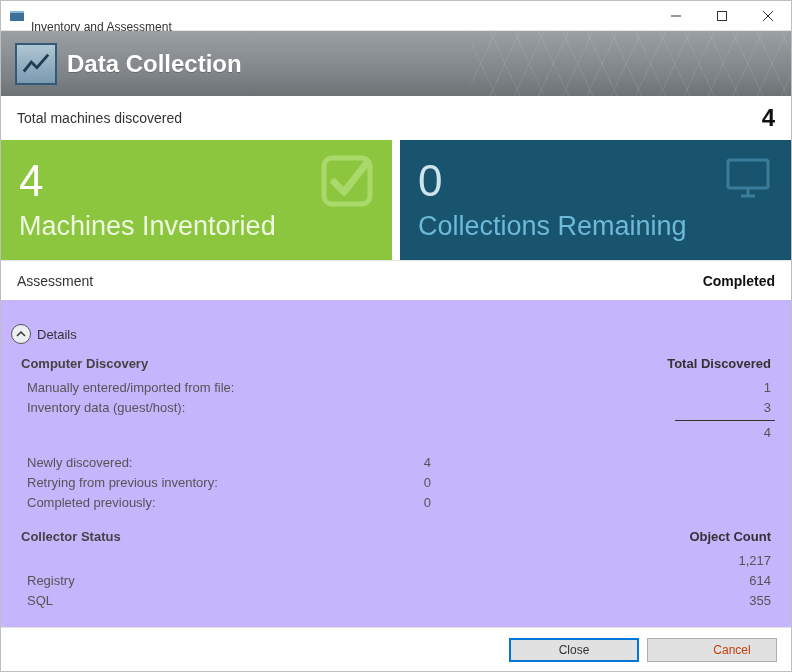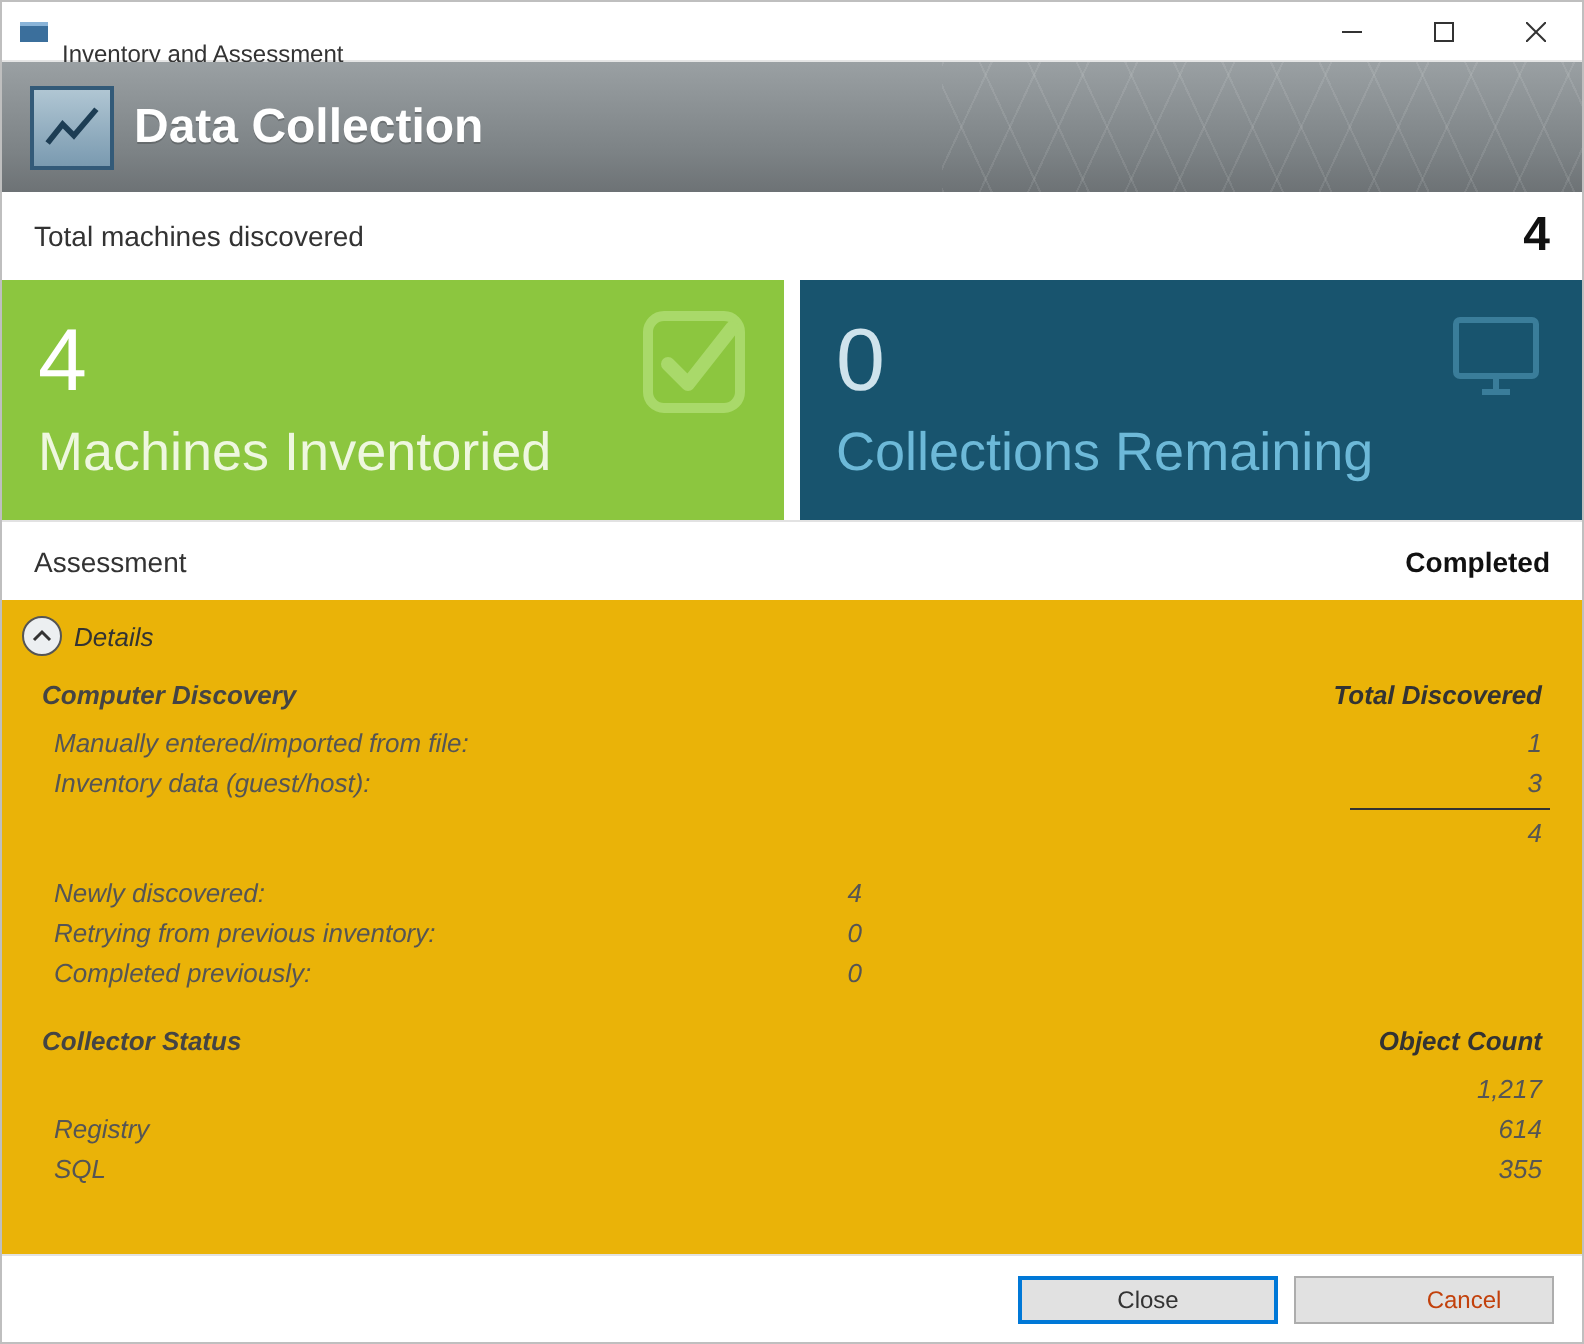--- a/index.html
+++ b/index.html
@@ -42,21 +42,21 @@
   .tile.blue  .tile-caption { color: #6db9d8; }
   .tile-icon { position: absolute; right: 18px; top: 14px; }
 
   
   .assessment-strip { height: 40px; display: flex; align-items: center; padding: 0 16px; background: #fff; border-top: 1px solid #e2e2e2; }
   .assessment-strip .left { font-size: 14px; color: #333; }
   .assessment-strip .spacer { flex: 1; }
   .assessment-strip .right { font-size: 14px; font-weight: 700; color: #111; }
 
   
-  .details { flex: 1; background: #eab308; padding: 8px 16px 8px 10px; overflow: auto; color: #555; font-style: italic; }
+  .details { flex: 1; background: #c4b5fd; padding: 24px 16px 8px 10px; overflow: auto; color: #555; }
   .details-header { display: flex; align-items: center; gap: 6px; margin-bottom: 10px; }
   .chevbtn { width: 20px; height: 20px; border-radius: 50%; border: 1px solid #555; display: inline-flex; align-items: center; justify-content: center; background: #eceff1; }
   .details-title { font-size: 13px; color: #333; }
 
   .section { margin: 6px 0 14px 10px; }
   .section h4 { margin: 0 0 4px 0; font-size: 13px; font-weight: 700; color: #444; }
   .row { display: flex; font-size: 13px; color: #555; line-height: 20px; }
   .row .c1 { width: 370px; padding-left: 6px; }
   .row .c2 { width: 40px; text-align: right; }
   .row .c3 { flex: 1; text-align: right; padding-right: 4px; }

